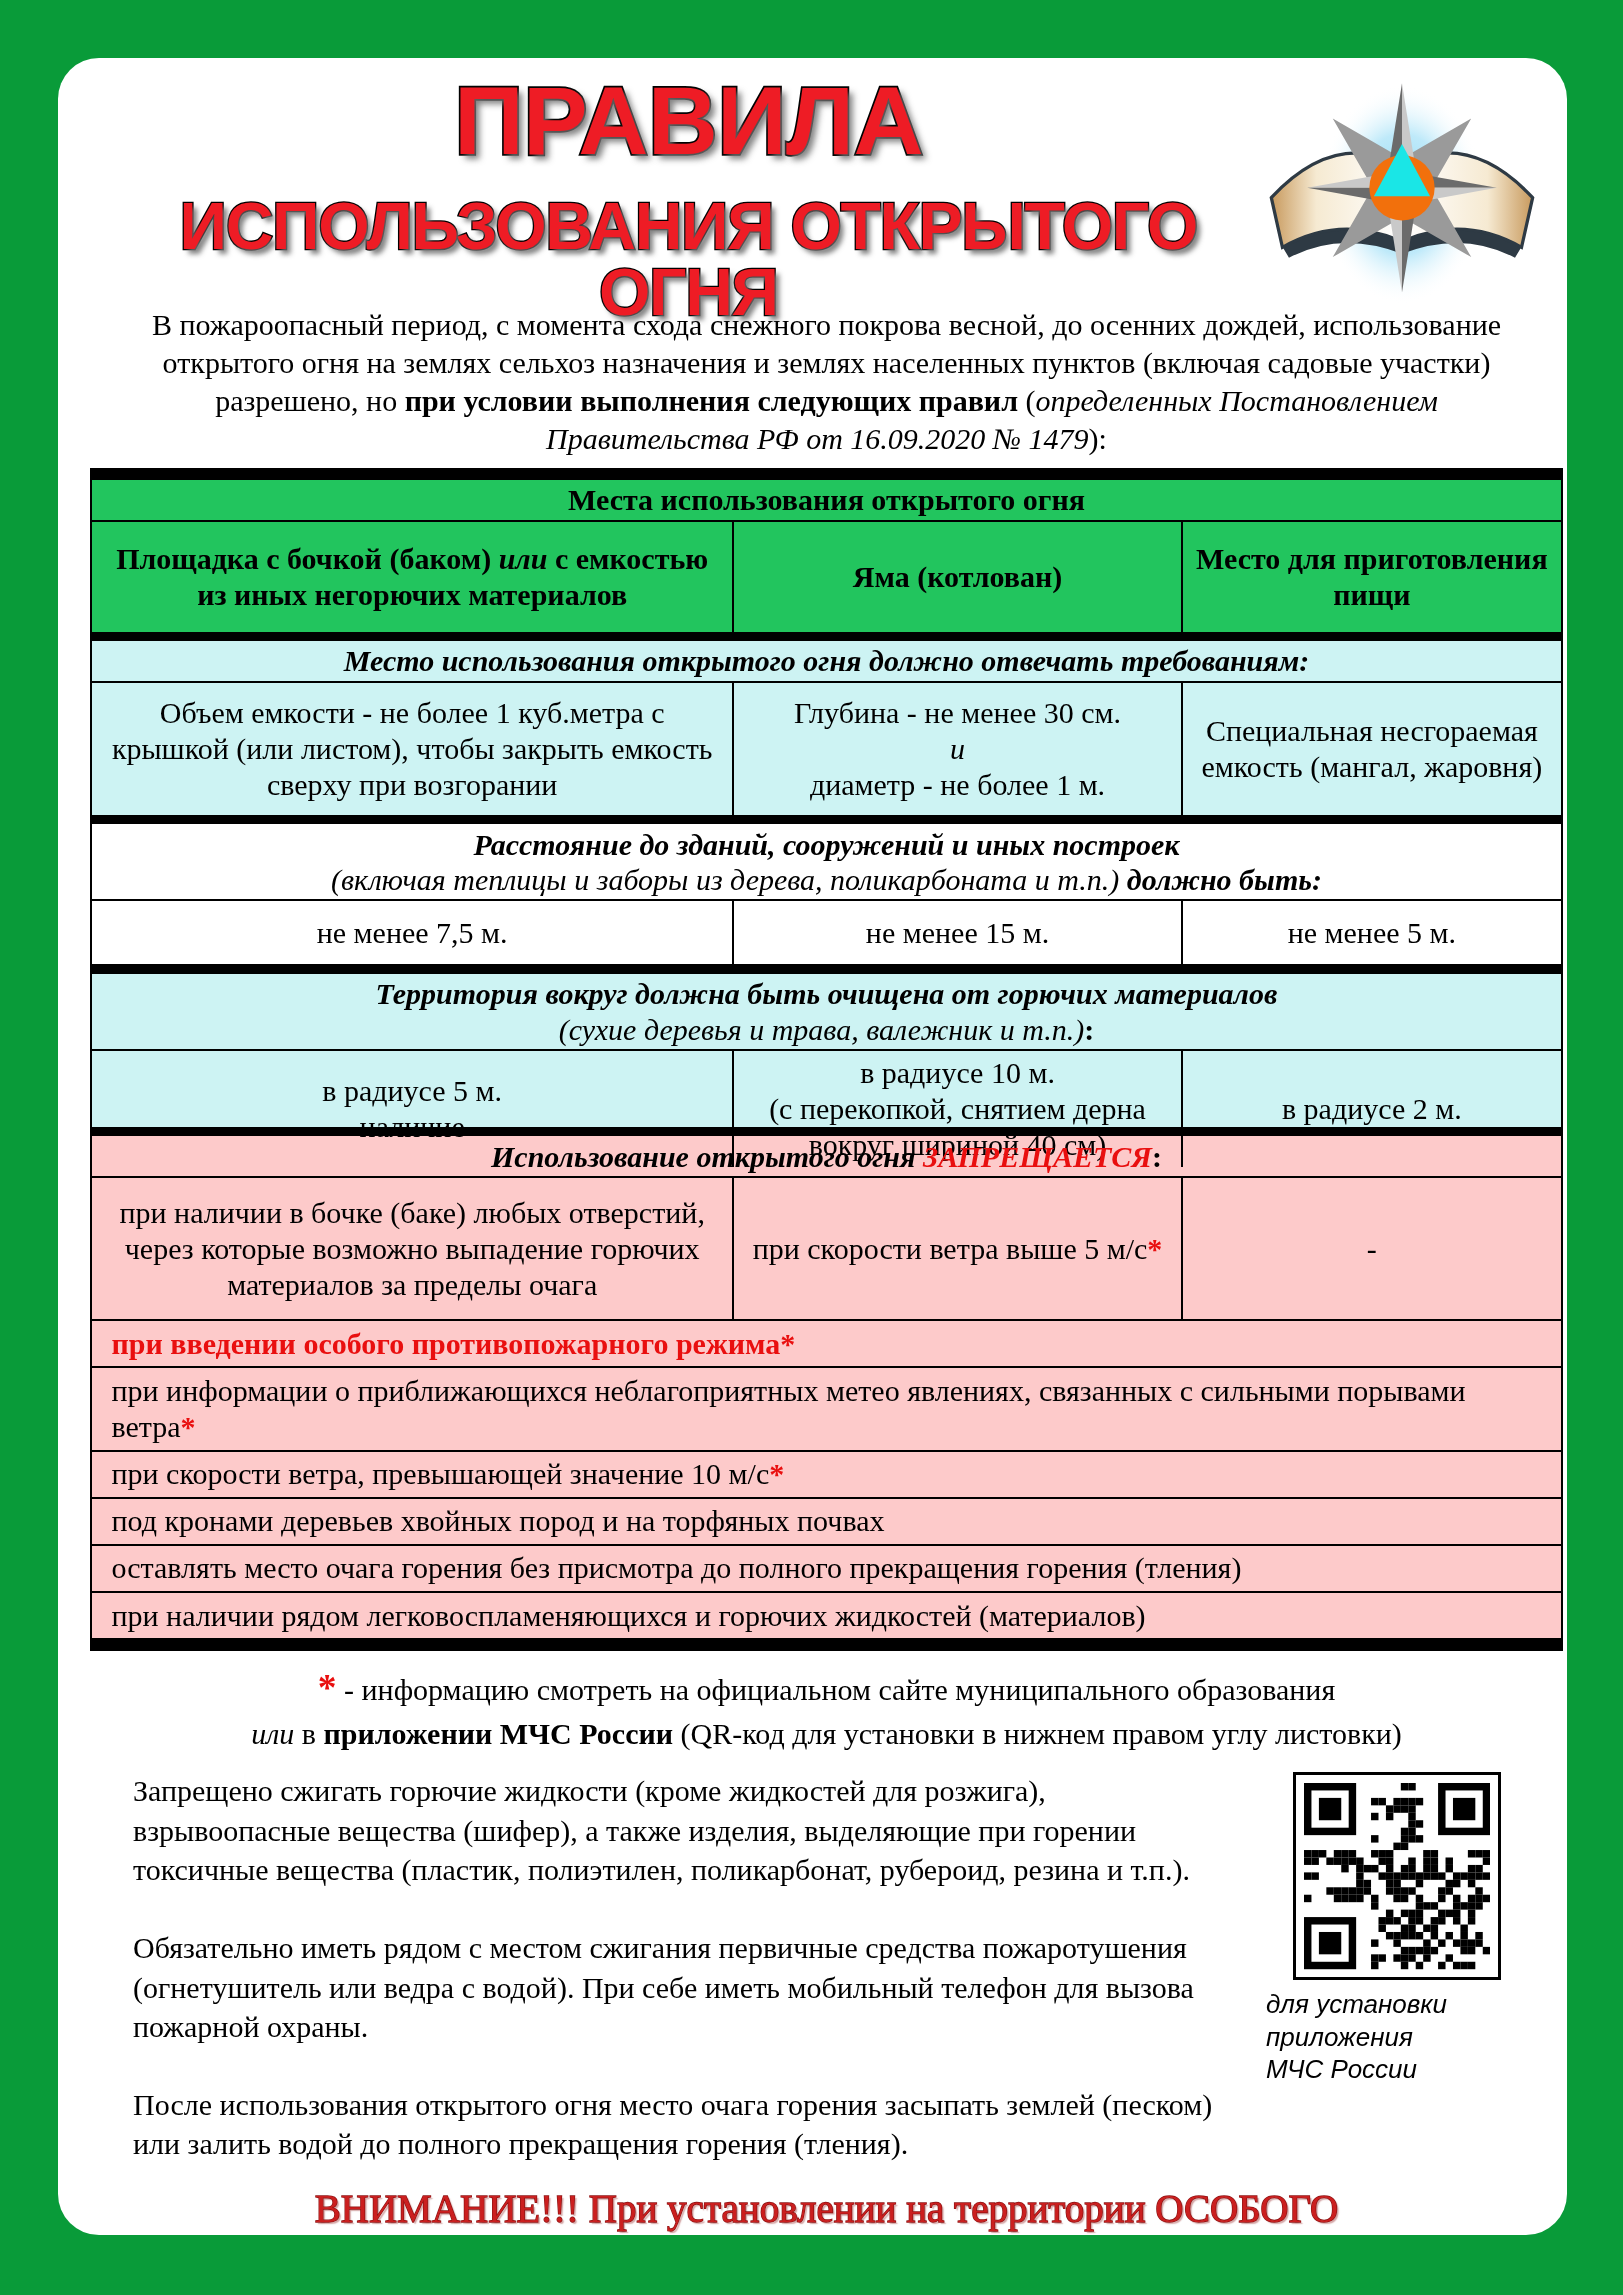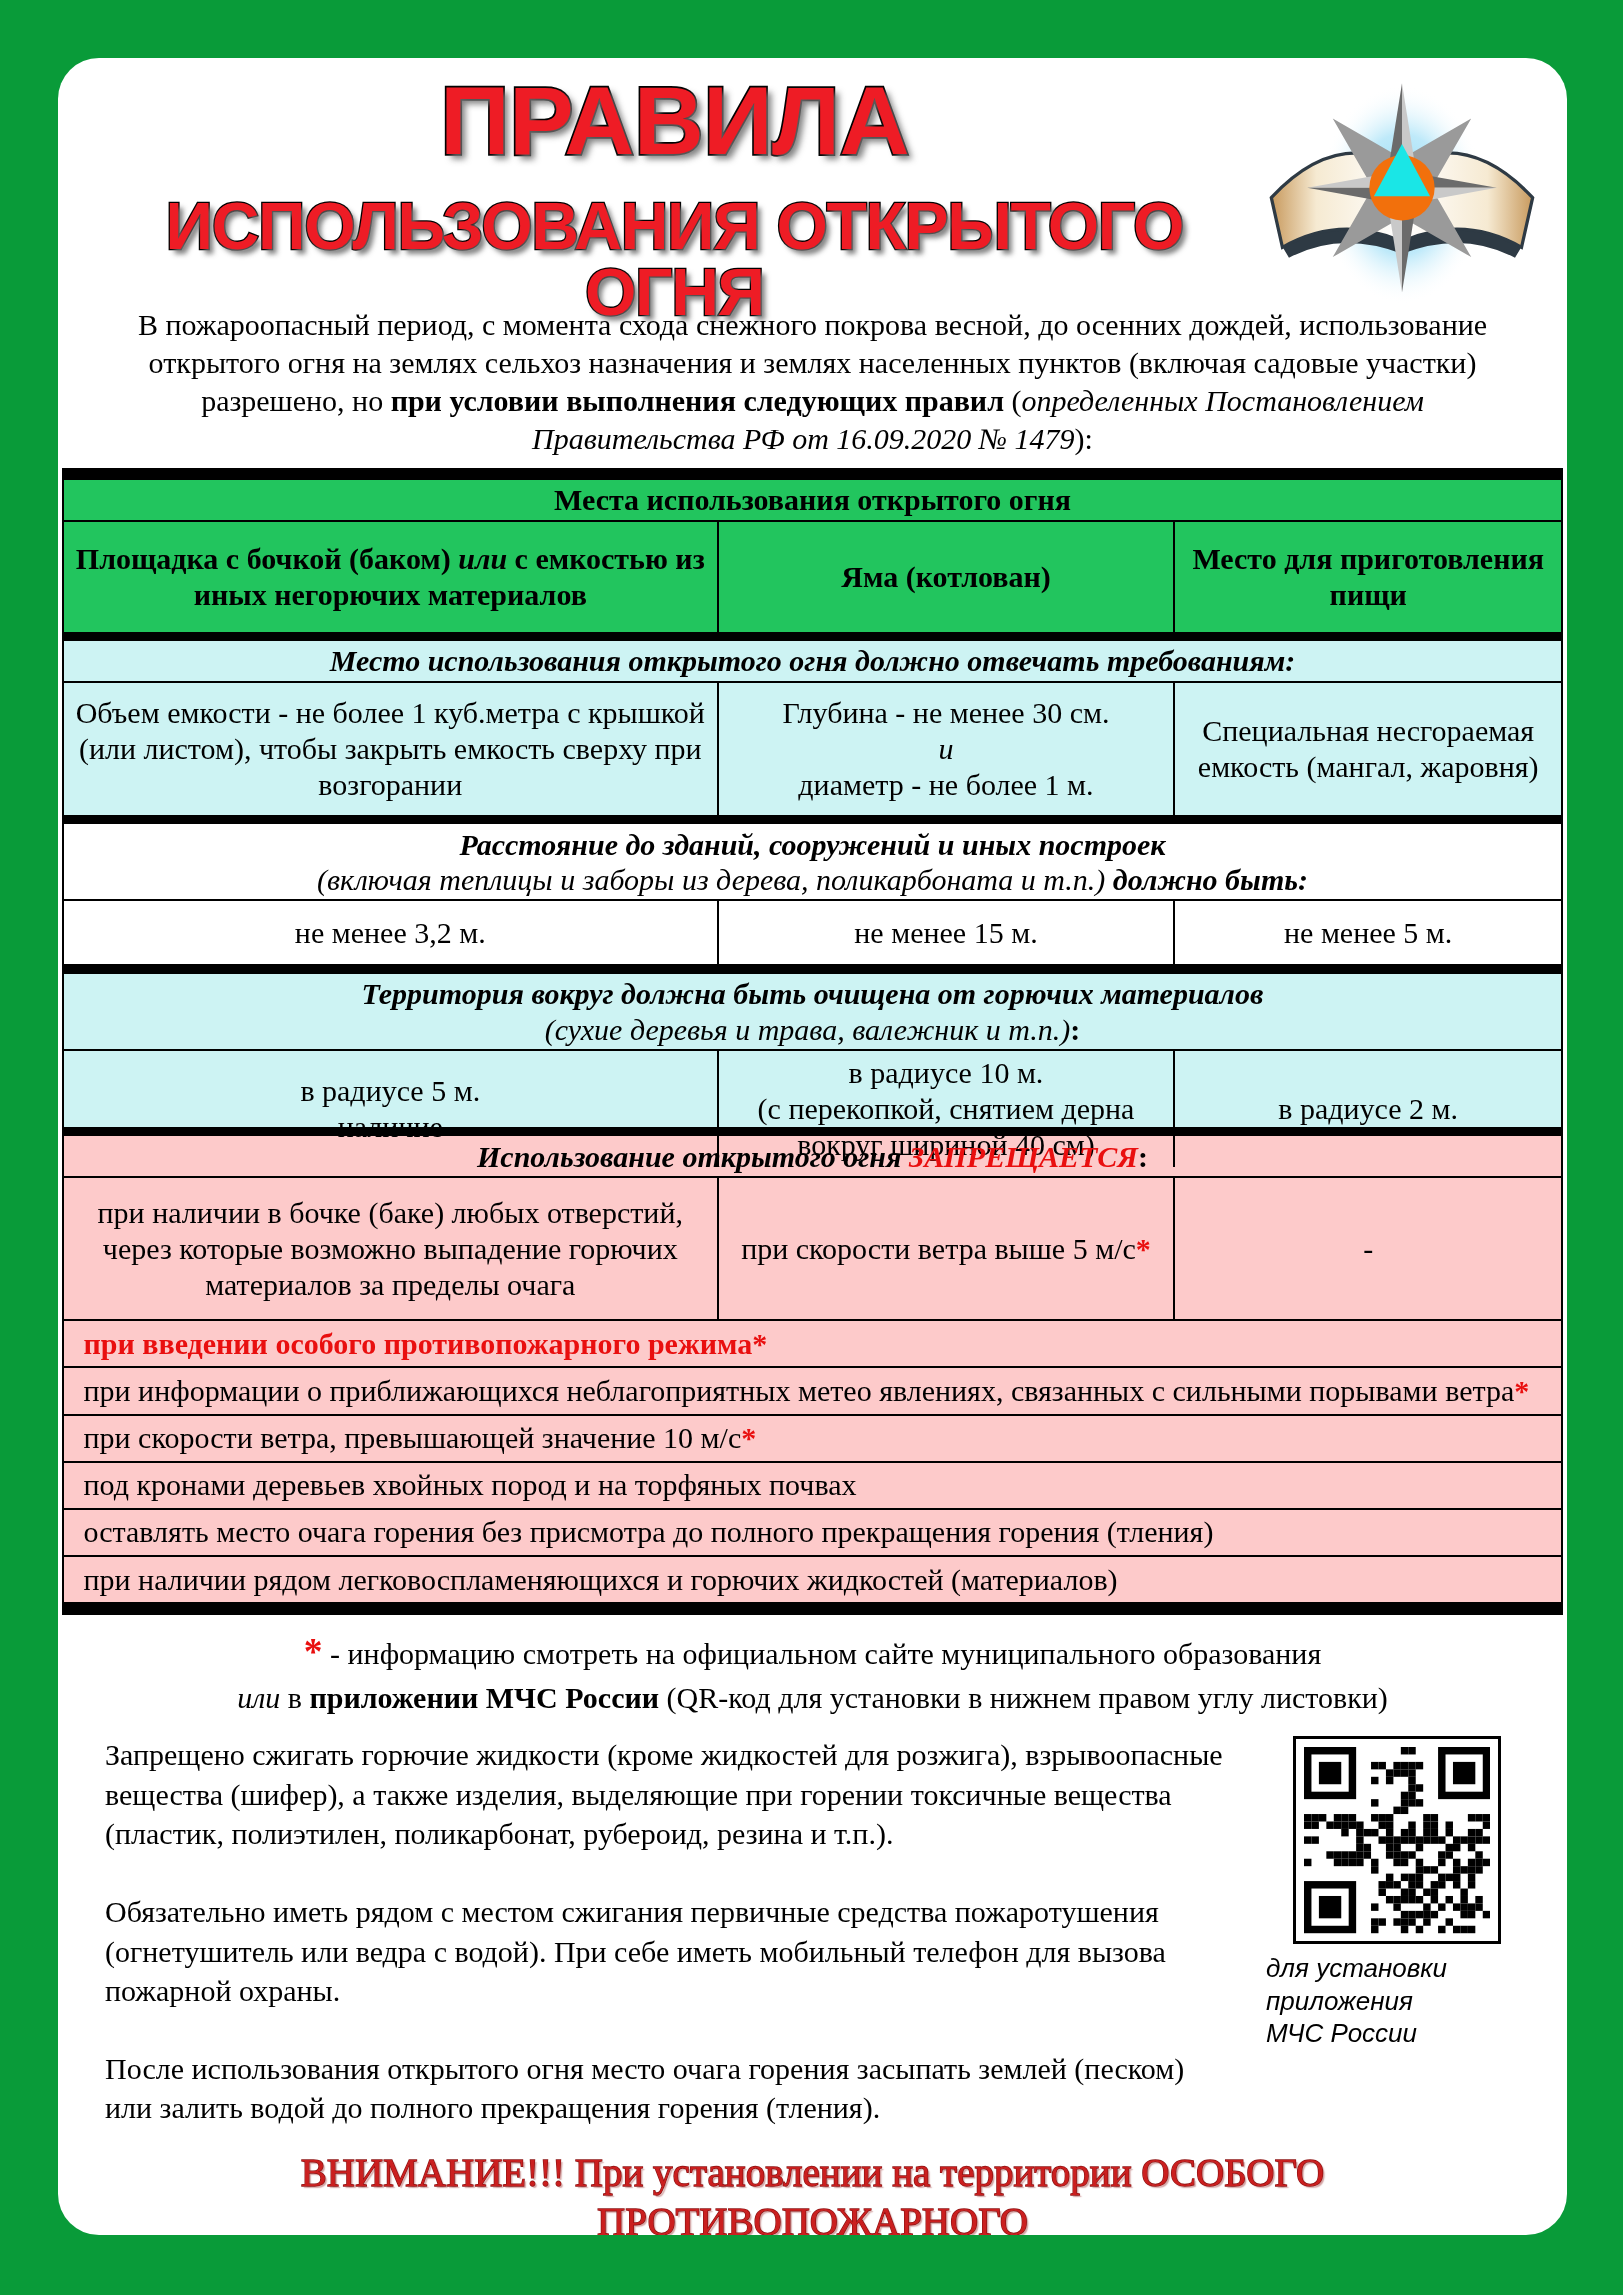--- a/index.html
+++ b/index.html
@@ -1,19 +1,19 @@
 <!DOCTYPE html>
 <html style="font-size:10.5px"><head>
 <meta charset="utf-8">
 <style>
   * { margin:0; padding:0; box-sizing:border-box; }
   html,body { width:1624px; height:2295px; }
   body { background:#099b39; position:relative; font-family:"Liberation Serif","DejaVu Serif",serif; color:#000; }
   .page { position:absolute; left:58px; top:58px; width:1509px; height:2177px;
-          background:#fff; border-radius:41px; overflow:hidden; }
+          background:#fff; border-radius:41px; overflow:hidden;padding-left:28px; }
 
   
   .hdr { display:flex; padding:9.2px 18.3px 0 36px; height:243px; }
   .titles { flex:1; text-align:center; padding-top:5.2px; }
   .t1 { font-family:"Liberation Sans","DejaVu Sans",sans-serif; font-weight:bold;
         font-size:97px; letter-spacing:-0.7px; color:#ee1c25;
         -webkit-text-stroke:3.3px #000; paint-order:stroke fill;
         text-shadow:5.2px 5.2px 5.9px rgba(110,110,110,.85); line-height:1.0; }
   .t2 { font-family:"Liberation Sans","DejaVu Sans",sans-serif; font-weight:bold;
         font-size:66px; letter-spacing:-1.3px; color:#ee1c25;
@@ -144,21 +144,21 @@
       <div class="cell">Специальная несгораемая емкость (мангал, жаровня)</div>
     </div>
 
     <div class="bar"></div>
 
     <div class="sec-title whitebg">
       <div class="bi">Расстояние до зданий, сооружений и иных построек</div>
       <div><span class="i">(включая теплицы и заборы из дерева, поликарбоната и т.п.) </span><span class="bi">должно быть:</span></div>
     </div>
     <div class="cols whitebg h-c2">
-      <div class="cell">не менее 3,2 м.</div>
+      <div class="cell">не менее 7,5 м.</div>
       <div class="cell">не менее 15 м.</div>
       <div class="cell">не менее 5 м.</div>
     </div>
 
     <div class="bar"></div>
 
     <div class="sec-title cyan">
       <div class="bi">Территория вокруг должна быть очищена от горючих материалов</div>
       <div><span class="i">(сухие деревья и трава, валежник и т.п.)</span><span class="b">:</span></div>
     </div>

